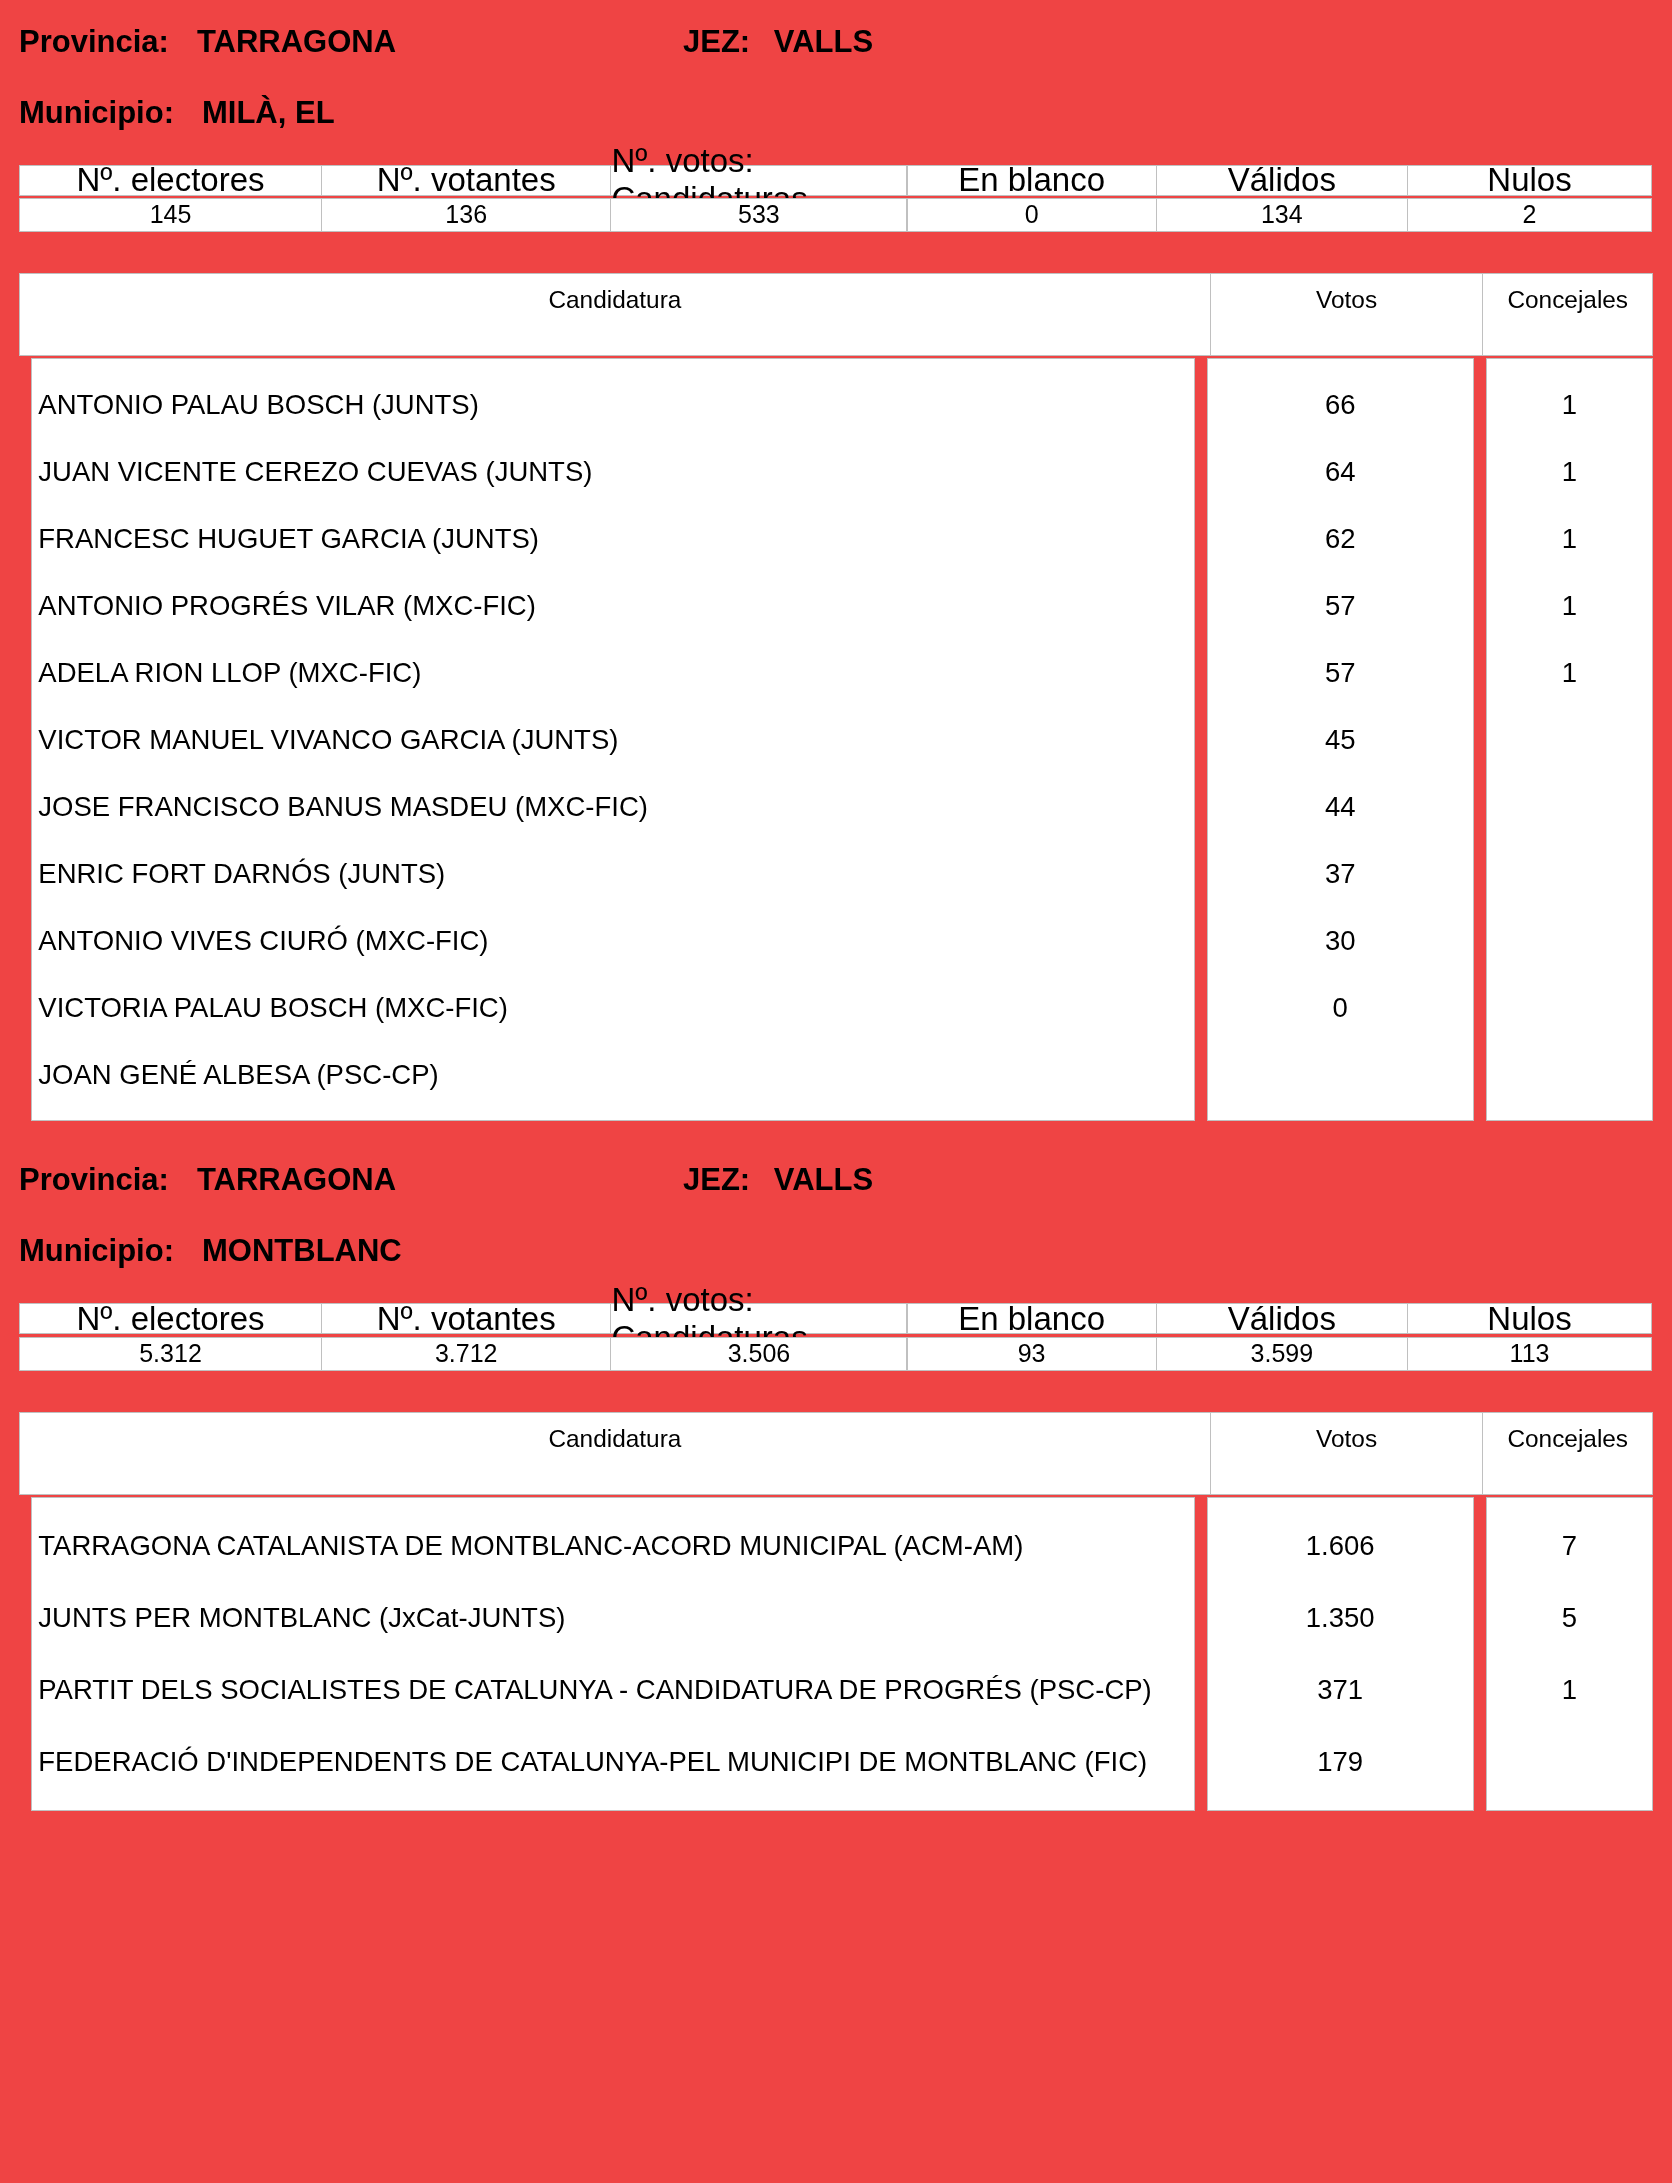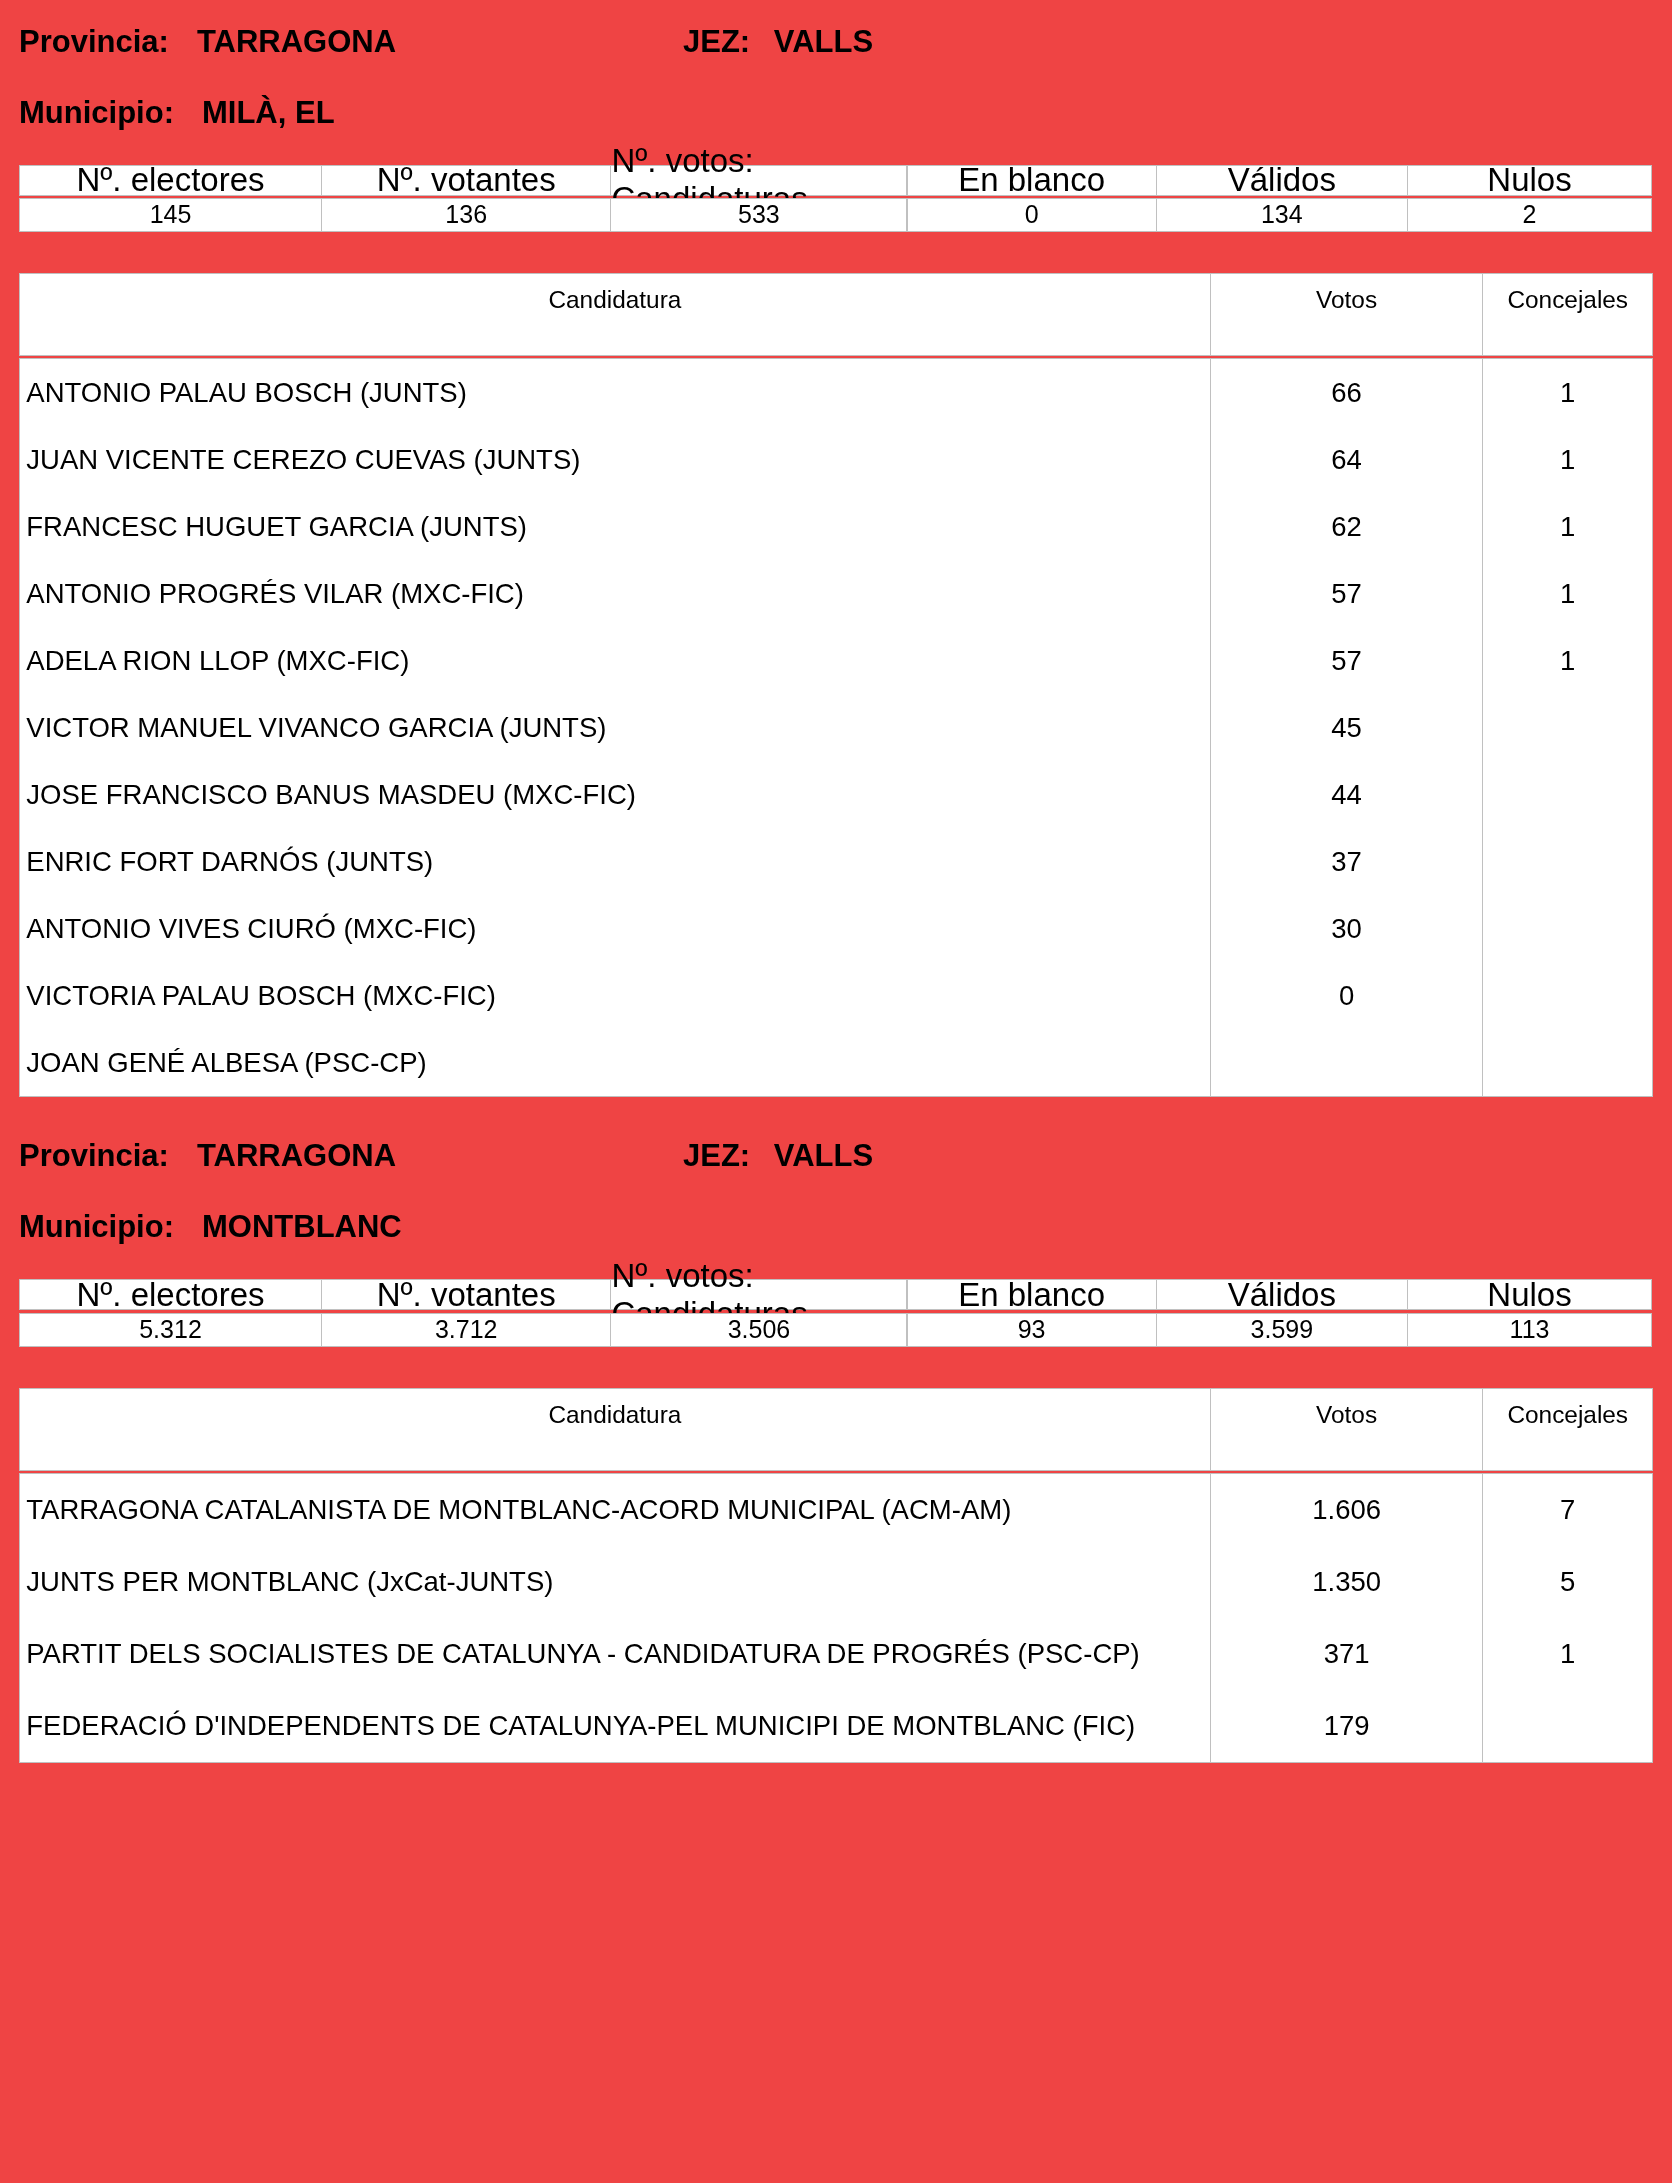--- a/index.html
+++ b/index.html
@@ -38,21 +38,21 @@
   .stats .cell { height:31px; font-size:33px; }
   .stats .vals .cell { height:34px; font-size:25px; }
   .sc0{width:303px}.sc1{width:290px}.sc2{width:297px}.sc3{width:250px}.sc4{width:252px}.sc5{width:245px}
 
   
   .cand .head .cell {
     height:83px; font-size:24.4px;
     align-items:flex-start; padding-top:12px;
   }
   .c-name{width:1195px}.c-votes{width:274px}.c-seats{width:171px}
-  .cand .body .cell { display:block; padding:0; }
+  .cand .body .cell { display:block; padding:12px;margin-left:12px; }
   .cand .body .c-name { padding-left:6.3px; }
   .line {
     height:67px; display:flex; align-items:center;
     font-size:27.5px; white-space:nowrap;
   }
   .t2 .line { height:72px; }
   .c-votes .line, .c-seats .line { justify-content:center; }
   .c-name .line { justify-content:flex-start; }
 </style>
 </head>

